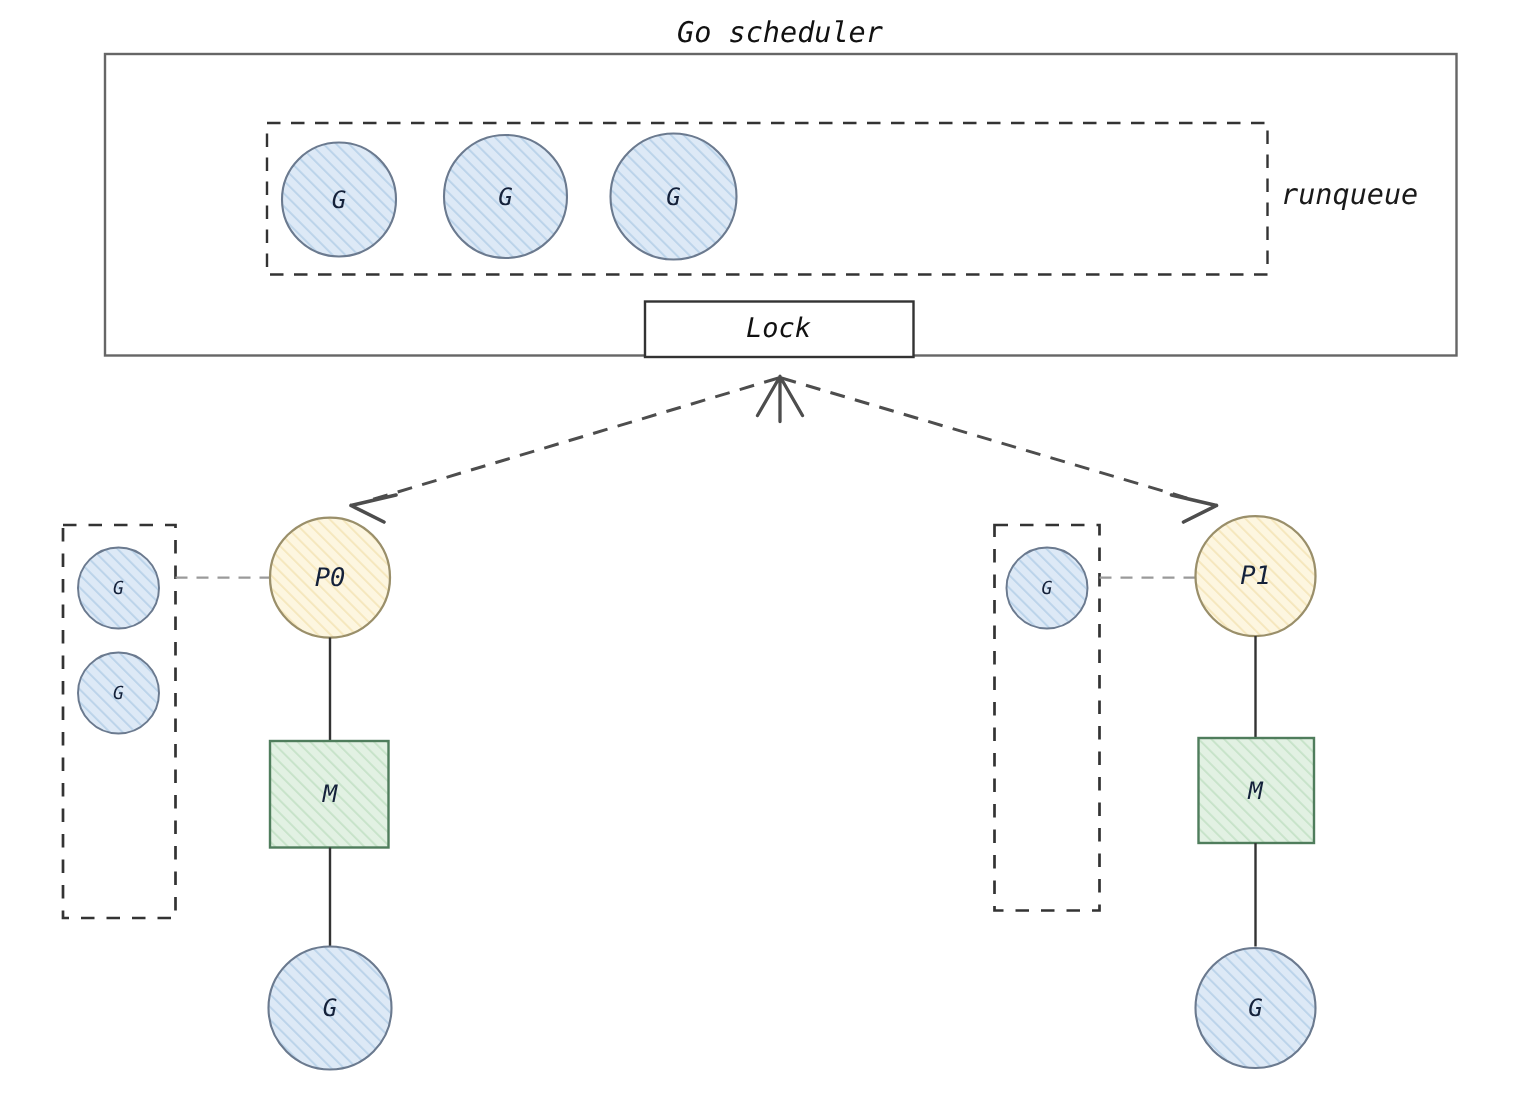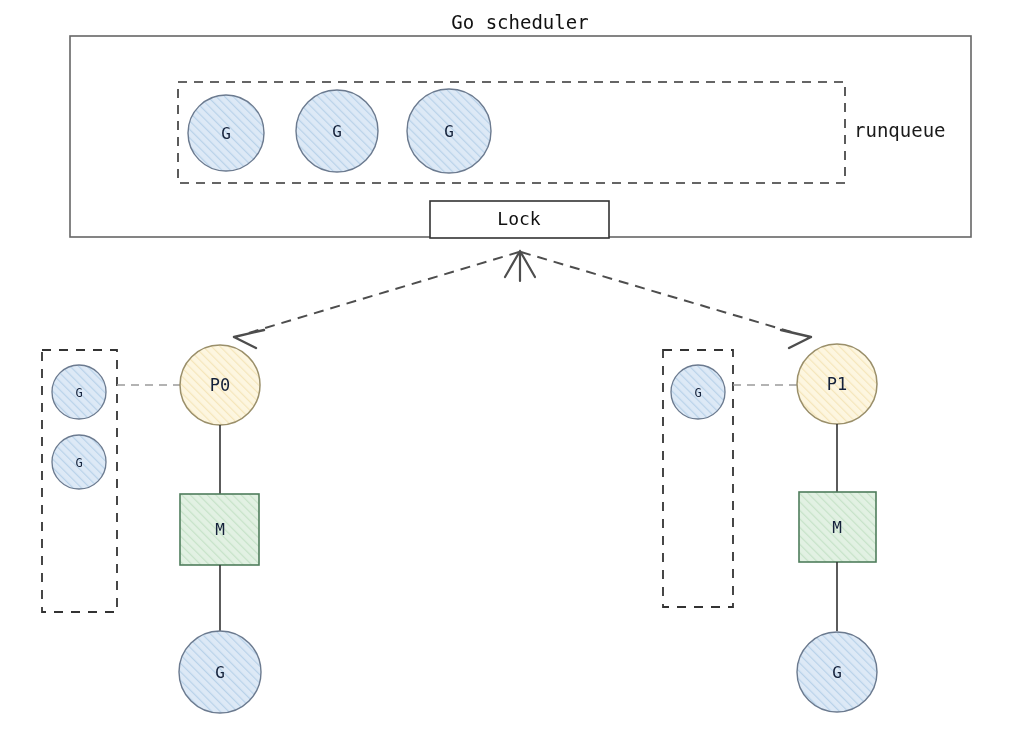--- a/index.html
+++ b/index.html
@@ -10,20 +10,21 @@
   body {
     width: 1012px;
     height: 745px;
     font-family: "DejaVu Sans Mono", "Liberation Mono", monospace;
     overflow: hidden;
   }
   #stage {
     position: relative;
     width: 1012px;
     height: 745px;
+    font-style: italic;
   }
   #diagram {
     position: absolute;
     top: 0;
     left: 0;
   }
   .svg-label {
     font-family: "DejaVu Sans Mono", "Liberation Mono", monospace;
     fill: #14213a;
     dominant-baseline: middle;

